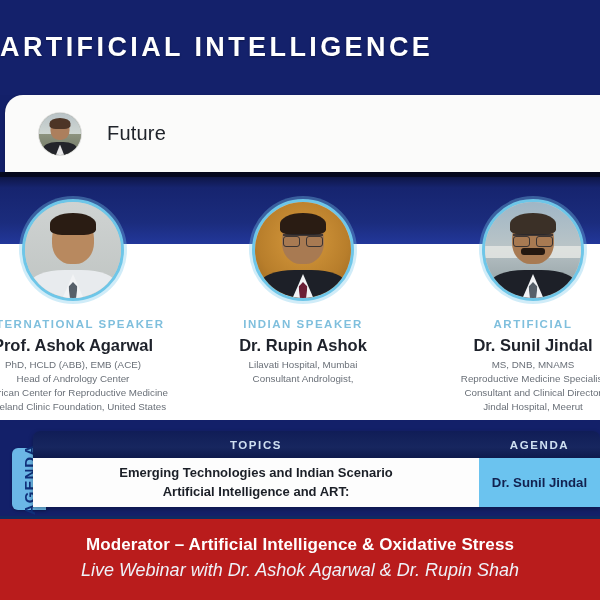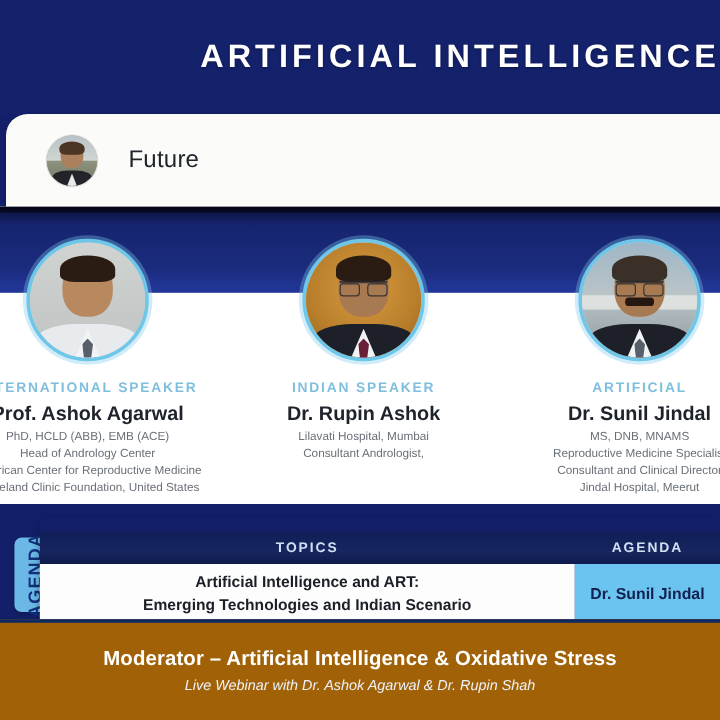--- a/index.html
+++ b/index.html
@@ -21,21 +21,21 @@
   }
 
   
   .title-band {
     position: absolute;
     left: 0; top: 0;
     width: 600px; height: 95px;
     background: #14216b;
     display: flex;
     flex-direction: column;
-    align-items: flex-end;
+    align-items: flex-start;
     justify-content: center;
     z-index: 2;
   }
   .title-line {
     color: #ffffff;
     font-weight: bold;
     font-size: 27px;
     letter-spacing: 3.4px;
     line-height: 1.32;
     text-align: center;
@@ -282,21 +282,20 @@
     left: 33px; top: 3px;
     width: 567px;
     border-radius: 7px 7px 0 0;
     overflow: hidden;
     box-shadow: 0 2px 5px rgba(0,0,0,.3);
   }
   .agenda-head {
     display: flex;
     height: 27px;
     background: linear-gradient(180deg,#101d57 0%, #17265f 60%, #0e1a4c 100%);
-    margin-top: 12px;
   }
   .agenda-head .cell {
     display:flex; align-items:center; justify-content:center;
     font-size: 11.5px;
     font-weight: bold;
     letter-spacing: 1.6px;
     color: #cfe0f2;
   }
   .agenda-row { display:flex; height: 49px; }
   .agenda-row .cell {
@@ -317,39 +316,39 @@
     color:#12214f;
     font-size:13.2px;
     font-weight:bold;
   }
 
   
   .caption {
     position: absolute;
     left: 0; bottom: 0;
     width: 600px; height: 84px;
-    background: #a16207;
+    background: #b91c1c;
     display: flex;
     flex-direction: column;
     align-items: center;
     justify-content: center;
     z-index: 5;
   }
   .caption-title {
     color: #ffffff;
     font-weight: bold;
     font-size: 17px;
     letter-spacing: .1px;
     white-space: nowrap;
   }
   .caption-sub {
     margin-top: 5px;
     color: #eef2f8;
     font-style: italic;
-    font-size: 12px;
+    font-size: 18px;
     white-space: nowrap;
   }
   .caption-strip-top {
     position:absolute; left:0; top:0; width:100%; height:3px;
     background:#0f2a61;
   }
 </style>
 </head>
 <body>
 
@@ -443,22 +442,22 @@
     </div>
 
     <div class="agenda-table">
       <div class="agenda-head">
         <div class="cell col-topics">TOPICS</div>
         <div class="cell col-speaker">AGENDA</div>
       </div>
       <div class="agenda-row">
         <div class="cell col-topics">
           <div>
+            <div>Emerging Technologies and Indian Scenario</div>
             <div>Artificial Intelligence and ART:</div>
-            <div>Emerging Technologies and Indian Scenario</div>
           </div>
         </div>
         <div class="cell col-speaker">Dr. Sunil Jindal</div>
       </div>
     </div>
   </div>
 
   <div class="caption">
     <div class="caption-strip-top"></div>
     <div class="caption-title">Moderator – Artificial Intelligence &amp; Oxidative Stress</div>

